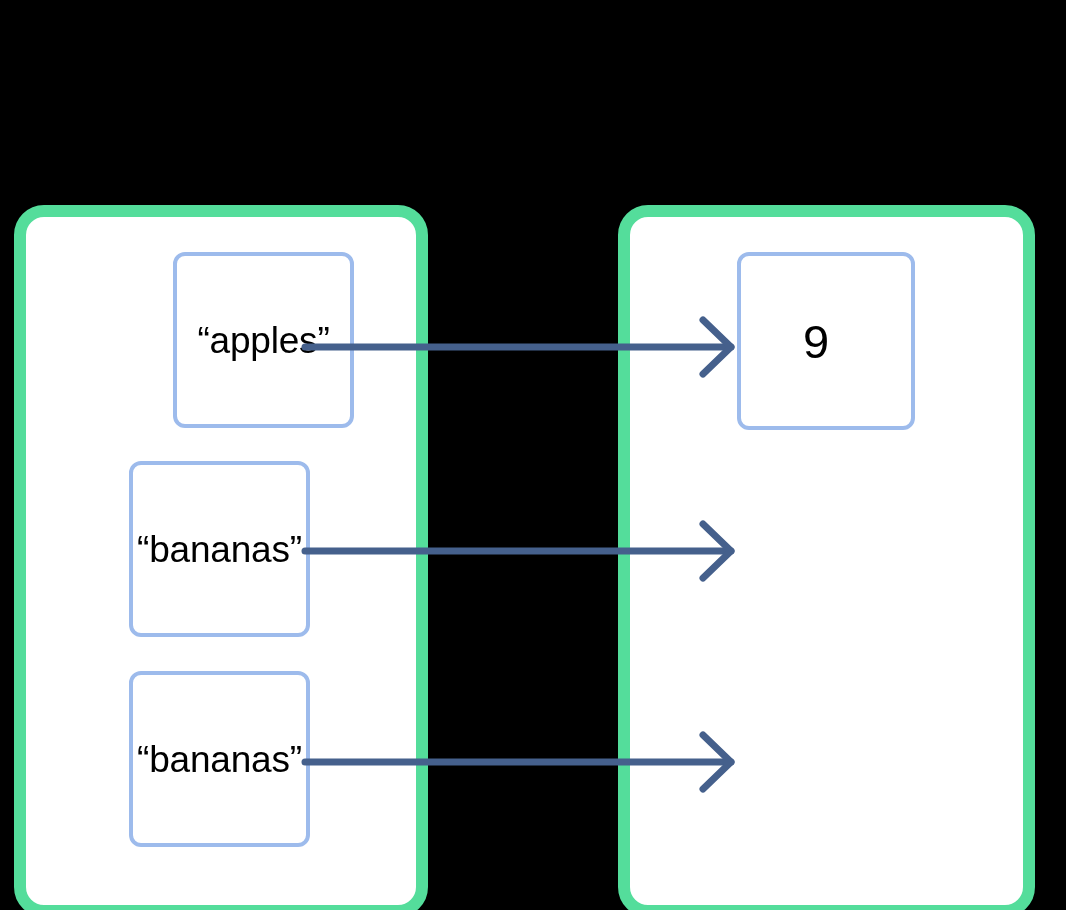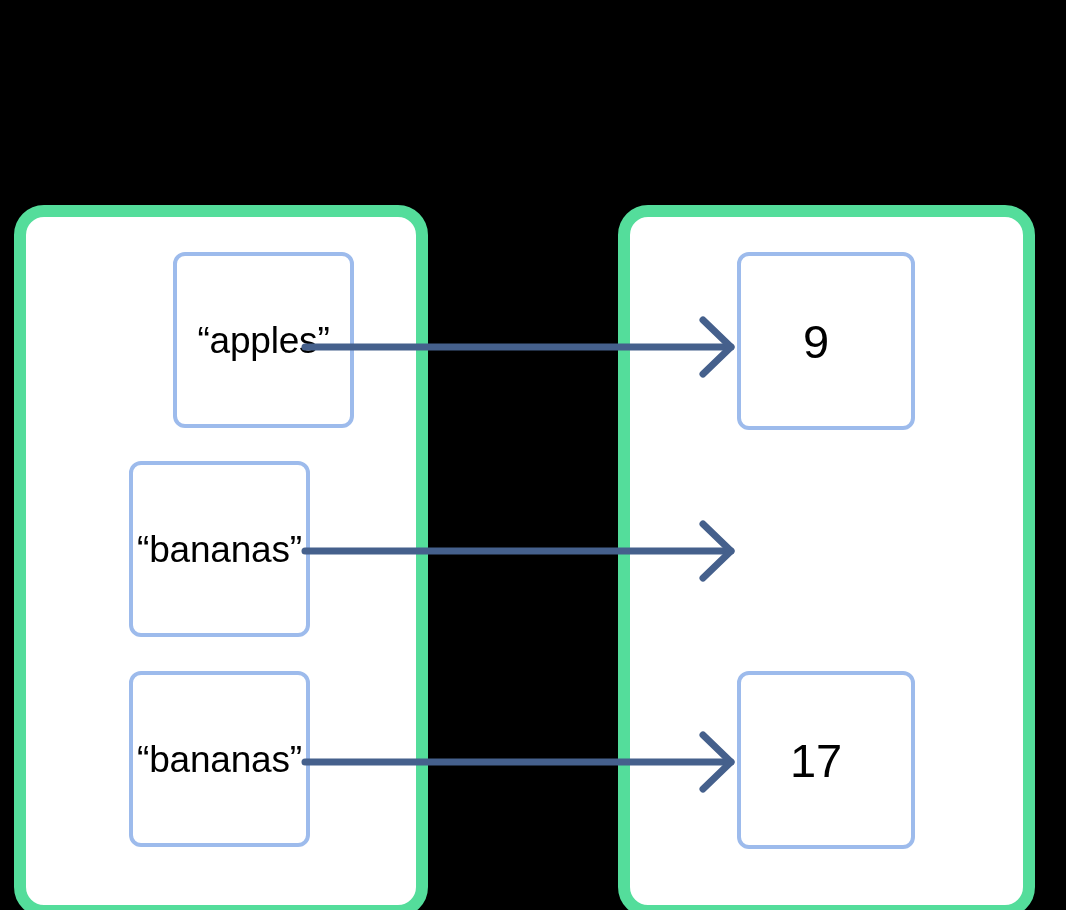--- a/index.html
+++ b/index.html
@@ -105,23 +105,20 @@
   <div class="cell cell-key row-2" style="border-color: rgb(157, 187, 236);">
     <span class="cell-text">“bananas”</span>
   </div>
   <div class="cell cell-key row-3" style="border-color: rgb(157, 187, 236);">
     <span class="cell-text">“bananas”</span>
   </div>
 
   <div class="cell cell-val row-1" style="border-color: rgb(157, 187, 236);">
     <span class="cell-text">9</span>
   </div>
-  <div class="cell cell-val row-3" style="border-color: rgb(157, 187, 236);">
-    <span class="cell-text">17</span>
-  </div>
 
   <svg id="arrow-layer" viewBox="0 0 1066 910" width="1066" height="910">
     <g fill="none" stroke="#45608C" stroke-width="7" stroke-linecap="round" stroke-linejoin="round">
 
       <g>
         <line x1="305" y1="347" x2="731" y2="347"></line>
         <polyline points="703,320 731,347 703,374"></polyline>
       </g>
 
       <g>

